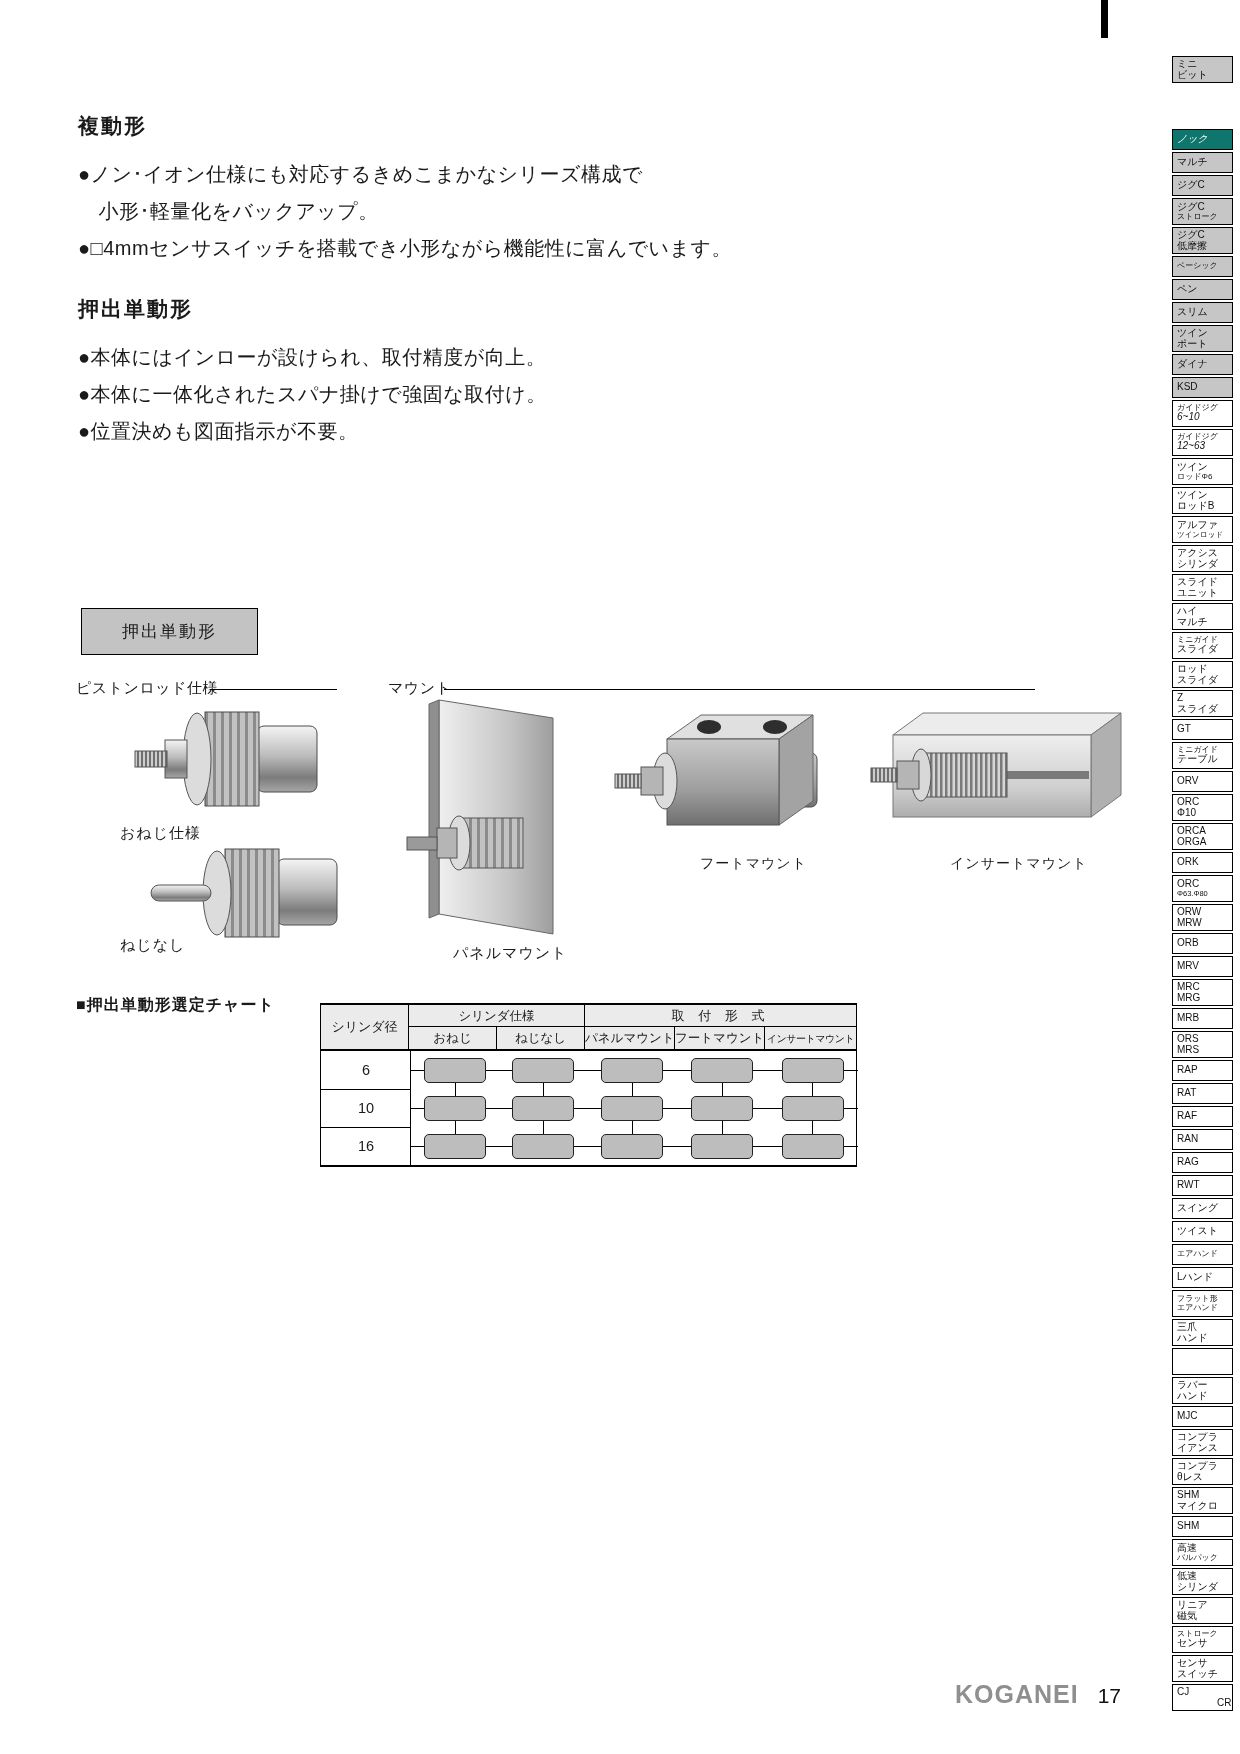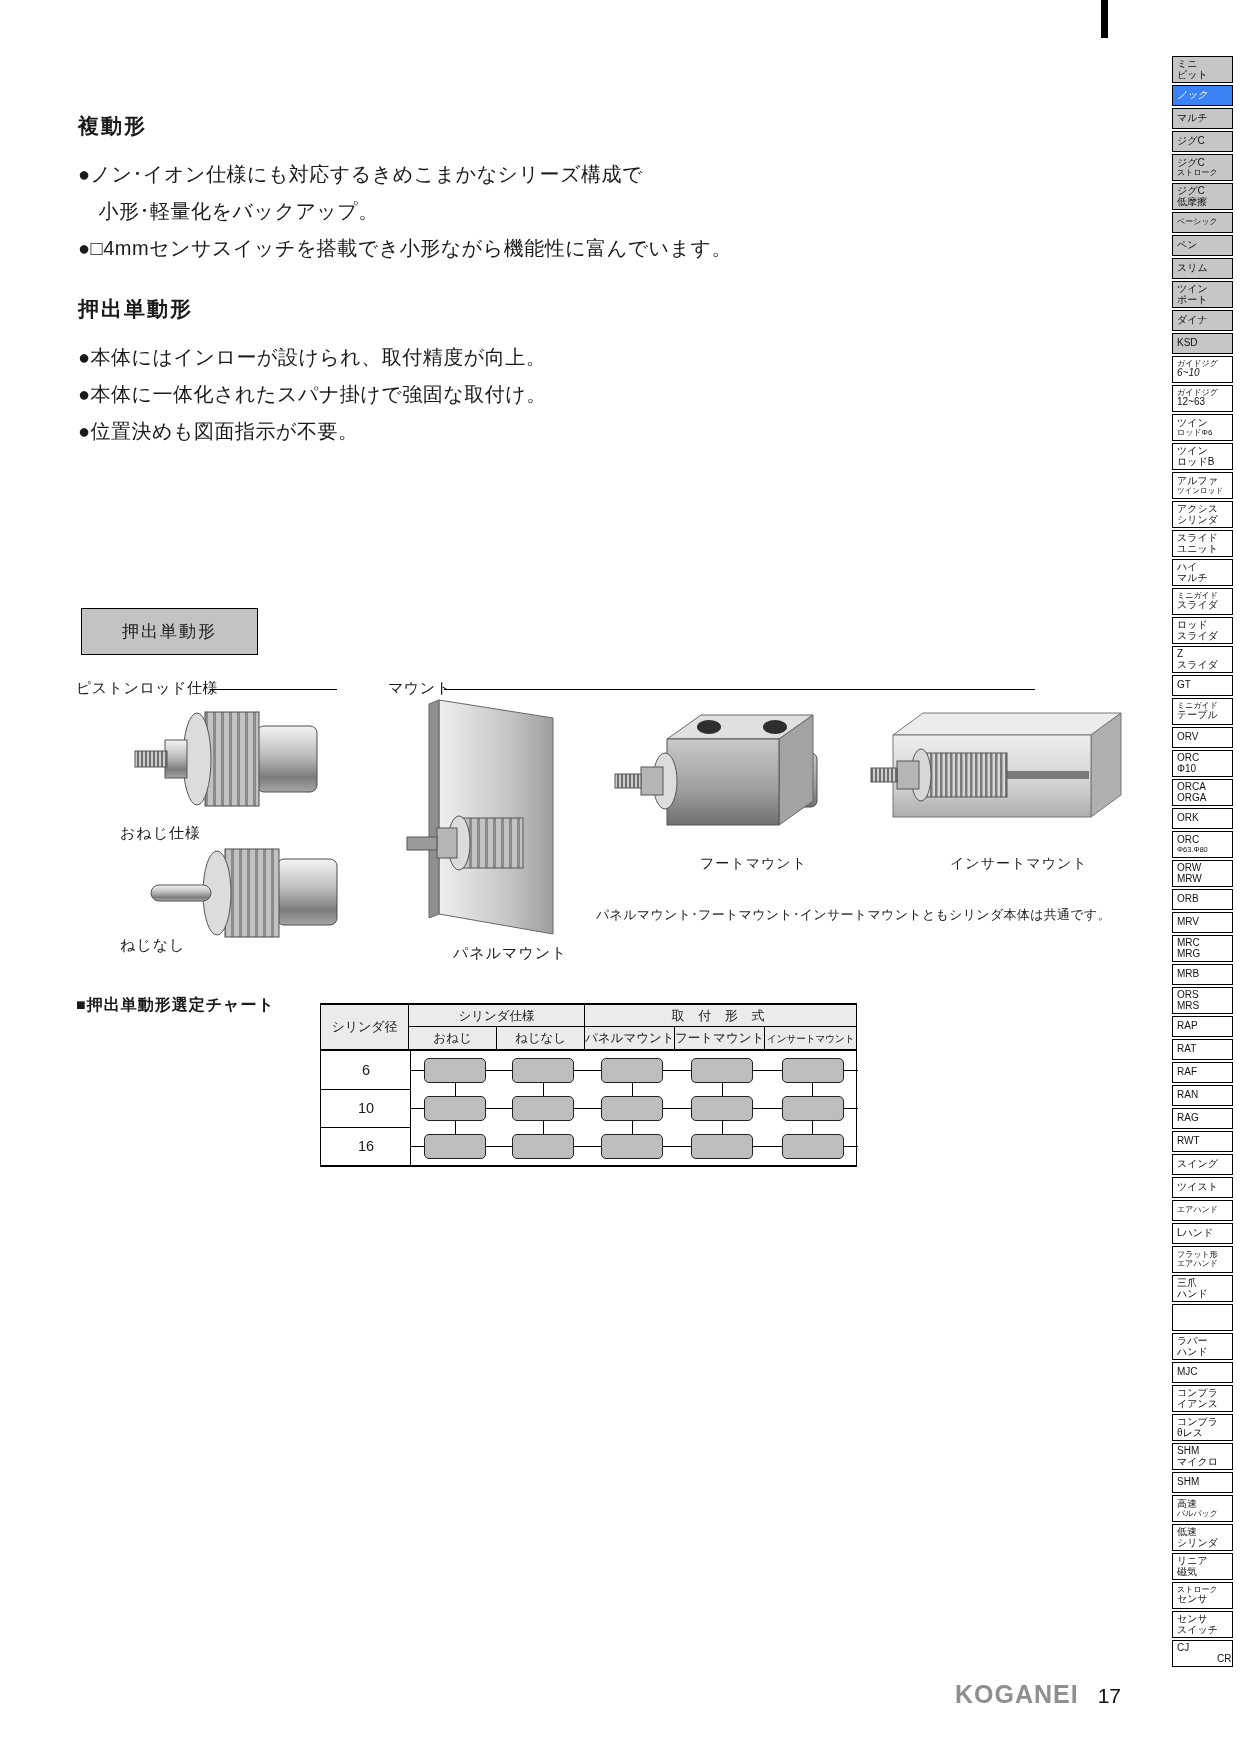--- a/index.html
+++ b/index.html
@@ -61,21 +61,21 @@
   .hline { position:absolute; height:1px; background:#000; z-index:1; }
   .vline { position:absolute; width:1px; background:#000; z-index:1; }
   .lsep  { position:absolute; left:0; width:90px; height:1px; background:#000; }
   .cbox { position:absolute; width:62px; height:25px; background:#bdbdbd; border:1px solid #222; border-radius:5px; z-index:2; }
 
   
   .sidebar { position:absolute; left:1172px; top:56px; width:61px; display:flex; flex-direction:column; gap:2px; }
   .tab { border:1px solid #000; background:#c6c6c6; padding-left:4px; display:flex; flex-direction:column; justify-content:center; line-height:1.08; color:#111; }
   .tab.single { height:21px; } .tab.double { height:27px; }
   .tab.white { background:#fff; }
-  .tab.dark { background:#3b82f6; color:#fff; font-style:italic; }
+  .tab.dark { background:#0f766e; color:#fff; font-style:italic;margin-top:44px; }
   .tab span { display:block; white-space:nowrap; overflow:hidden; }
 
   
   .edge-mark { position:absolute; left:1101px; top:0; width:7px; height:38px; background:#000; }
   .footer { position:absolute; left:955px; top:1680px; display:flex; align-items:baseline; gap:19px; }
   .brand { font-size:25px; font-weight:700; color:#8f8f8f; letter-spacing:1px; }
   .pagenum { font-size:21px; color:#111; }
 </style>
 </head>
 <body>
@@ -226,21 +226,20 @@
       <rect x="38" y="40" width="198" height="82" fill="url(#met5)" stroke="#777"></rect>
       <rect x="150" y="76" width="84" height="8" fill="#7a7a7a"></rect>
       <rect x="68" y="58" width="84" height="44" fill="url(#thr5)" stroke="#555"></rect>
       <ellipse cx="66" cy="80" rx="10" ry="26" fill="#d8d8d8" stroke="#555"></ellipse>
       <rect x="42" y="66" width="22" height="28" fill="#b5b5b5" stroke="#555"></rect>
       <rect x="16" y="73" width="26" height="14" fill="url(#thr5b)" stroke="#555"></rect>
     </svg>
   </div>
   <div class="caption cap-insert">インサートマウント</div>
 
-  <div class="gallery-note">パネルマウント･フートマウント･インサートマウントともシリンダ本体は共通です。</div>
 
   <div class="chart-title">■押出単動形選定チャート</div>
   <div class="ct">
     <div class="ct-head">
       <div class="ct-corner">シリンダ径</div>
       <div class="ct-right">
         <div class="ct-grouprow">
           <div class="ct-group g1">シリンダ仕様</div>
           <div class="ct-group g2">取 付 形 式</div>
         </div>
@@ -326,21 +325,21 @@
       </div>
       <div class="tab gray single">
         <span style="font-size: 10px;">KSD</span>
       </div>
       <div class="tab white double">
         <span style="font-size: 8px;">ガイドジグ</span>
         <span style="font-size: 10px; font-style: italic;">6~10</span>
       </div>
       <div class="tab white double">
         <span style="font-size: 8px;">ガイドジグ</span>
-        <span style="font-size: 10px;">12~63</span>
+        <span style="font-size: 10px; font-style: italic;">12~63</span>
       </div>
       <div class="tab white double">
         <span style="font-size: 10px;">ツイン</span>
         <span style="font-size: 8px;">ロッドΦ6</span>
       </div>
       <div class="tab white double">
         <span style="font-size: 10px;">ツイン</span>
         <span style="font-size: 10px;">ロッドB</span>
       </div>
       <div class="tab white double">

